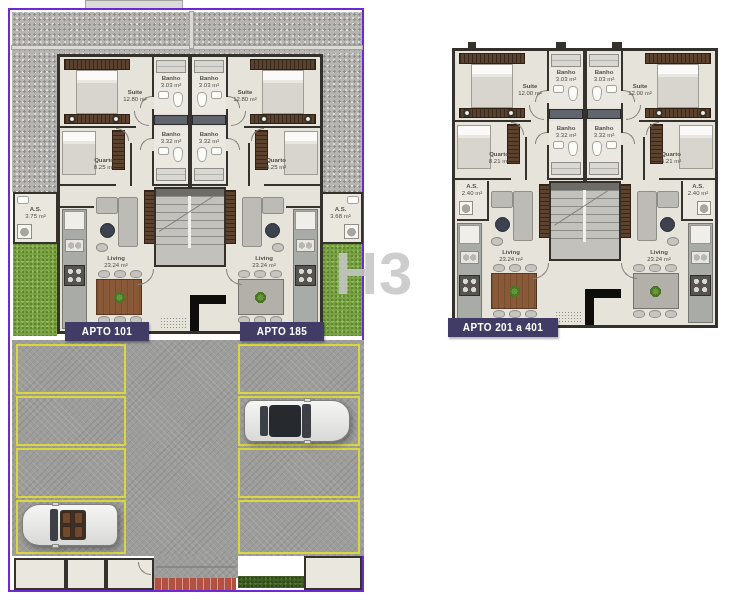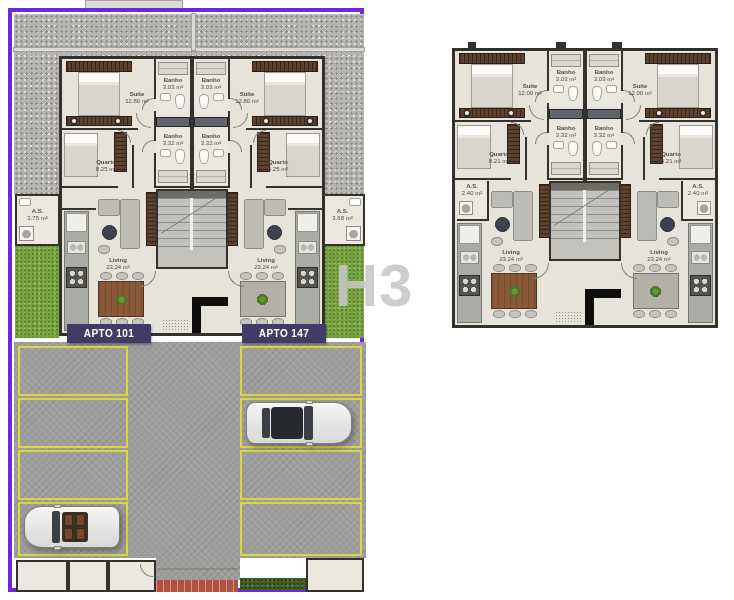--- a/index.html
+++ b/index.html
@@ -1,20 +1,20 @@
 <!DOCTYPE html>
 <html><head>
 <meta charset="utf-8">
 <style>
   html,body{margin:0;padding:0;background:#fff;}
   .canvas{position:relative;width:734px;height:600px;background:#fff;overflow:hidden;
           font-family:"Liberation Sans",sans-serif;outline:1px solid #e6e6e6;}
   .canvas div{position:absolute;box-sizing:border-box;}
   
-  .plot{border:4px solid #6d28d9;background:#fff;}
+  .plot{border:2px solid #6d28d9;background:#fff;}
   .gravel{background-color:#b7b5b1;
     background-image:radial-gradient(#908e8a 1px,transparent 1.3px),radial-gradient(#dddbd7 1px,transparent 1.3px);
     background-size:5px 5px,6px 6px;background-position:0 0,2px 3px;}
   .asphalt{background-color:#9d9d9b;
     background-image:repeating-linear-gradient(45deg,rgba(255,255,255,.10) 0 1px,transparent 1px 5px),
                      repeating-linear-gradient(135deg,rgba(0,0,0,.08) 0 1px,transparent 1px 5px);}
   .grass{background-color:#7aa242;
     background-image:radial-gradient(#5c8530 1px,transparent 1.3px),radial-gradient(#94bc5f 1px,transparent 1.3px);
     background-size:4px 4px,5px 5px;background-position:0 0,2px 2px;}
   .hedge{background-color:#3f5d25;
@@ -76,21 +76,21 @@
   .cfr{border-radius:8px 18px 18px 8px/10px 16px 16px 10px;}
   .cfl{border-radius:18px 8px 8px 18px/16px 10px 10px 16px;}
   .cglass{background:#3c4046;border-radius:2px;}
   .croof{background:#26292e;border-radius:4px;}
   .cmir{background:#d8d8d6;border:1px solid #8a8a88;}
   .cabin{background:#3a3026;border-radius:3px;}
   .seat{background:#6f4a2f;border-radius:2px;border:1px solid #40281a;}
   
   .apto{background:#403c66;color:#fff;font-weight:700;font-size:10px;line-height:19px;text-align:center;
         letter-spacing:.4px;box-shadow:1px 2px 2px rgba(0,0,0,.3);z-index:8;}
-  .wm{z-index:40;text-align:center;color:rgba(198,198,198,.88);pointer-events:none;margin-top:12px;}
+  .wm{z-index:40;text-align:center;color:rgba(198,198,198,.88);pointer-events:none;}
   .wm div{position:static;}
   .wm1{font-size:60px;font-weight:700;line-height:56px;letter-spacing:1px;}
   .wm2{font-size:35px;font-weight:700;line-height:40px;letter-spacing:0px;}
 </style>
 </head>
 <body>
 
 <div class="canvas">
 
   <div class="lfence" style="left:86px;top:1px;width:96px;height:8px"></div>
@@ -267,21 +267,21 @@
           <div class="stmid" style="left:32px;top:7px;width:3px;height:52px"></div>
           <div class="stdiag" style="left:3px;top:42px;width:64px;height:1px"></div>
         </div>
         <div class="blk" style="left:130px;top:238px;width:36px;height:9px"></div>
         <div class="blk" style="left:130px;top:247px;width:9px;height:27px"></div>
         <div class="mat" style="left:100px;top:260px;width:28px;height:12px"></div>
       </div>
     </div>
 
     <div class="apto" style="left:55px;top:312px;width:84px;height:19px">APTO 101</div>
-    <div class="apto" style="left:230px;top:312px;width:84px;height:19px">APTO 147</div>
+    <div class="apto" style="left:230px;top:312px;width:84px;height:19px">APTO 185</div>
 
     <div class="asphalt" style="left:2px;top:330px;width:352px;height:216px"></div>
     <div class="pspace" style="left:6px;top:334px;width:110px;height:50px"></div>
     <div class="pspace" style="left:6px;top:386px;width:110px;height:50px"></div>
     <div class="pspace" style="left:6px;top:438px;width:110px;height:50px"></div>
     <div class="pspace" style="left:6px;top:490px;width:110px;height:54px"></div>
     <div class="pspace" style="left:228px;top:334px;width:122px;height:50px"></div>
     <div class="pspace" style="left:228px;top:386px;width:122px;height:50px"></div>
     <div class="pspace" style="left:228px;top:438px;width:122px;height:50px"></div>
     <div class="pspace" style="left:228px;top:490px;width:122px;height:54px"></div>
@@ -482,18 +482,19 @@
         <div class="sttread" style="left:0;top:7px;width:68px;height:52px"></div>
         <div class="stmid" style="left:32px;top:7px;width:3px;height:52px"></div>
         <div class="stdiag" style="left:3px;top:42px;width:64px;height:1px"></div>
       </div>
       <div class="blk" style="left:130px;top:238px;width:36px;height:9px"></div>
       <div class="blk" style="left:130px;top:247px;width:9px;height:27px"></div>
       <div class="mat" style="left:100px;top:260px;width:28px;height:12px"></div>
     </div>
   </div>
 
+  <div class="apto" style="left:448px;top:318px;width:110px;height:19px">APTO 201 a 401</div>
 
   <div class="wm" style="left:280px;top:246px;width:188px">
     <div class="wm1">H3</div>
   </div>
 
 </div>
 
 </body></html>

